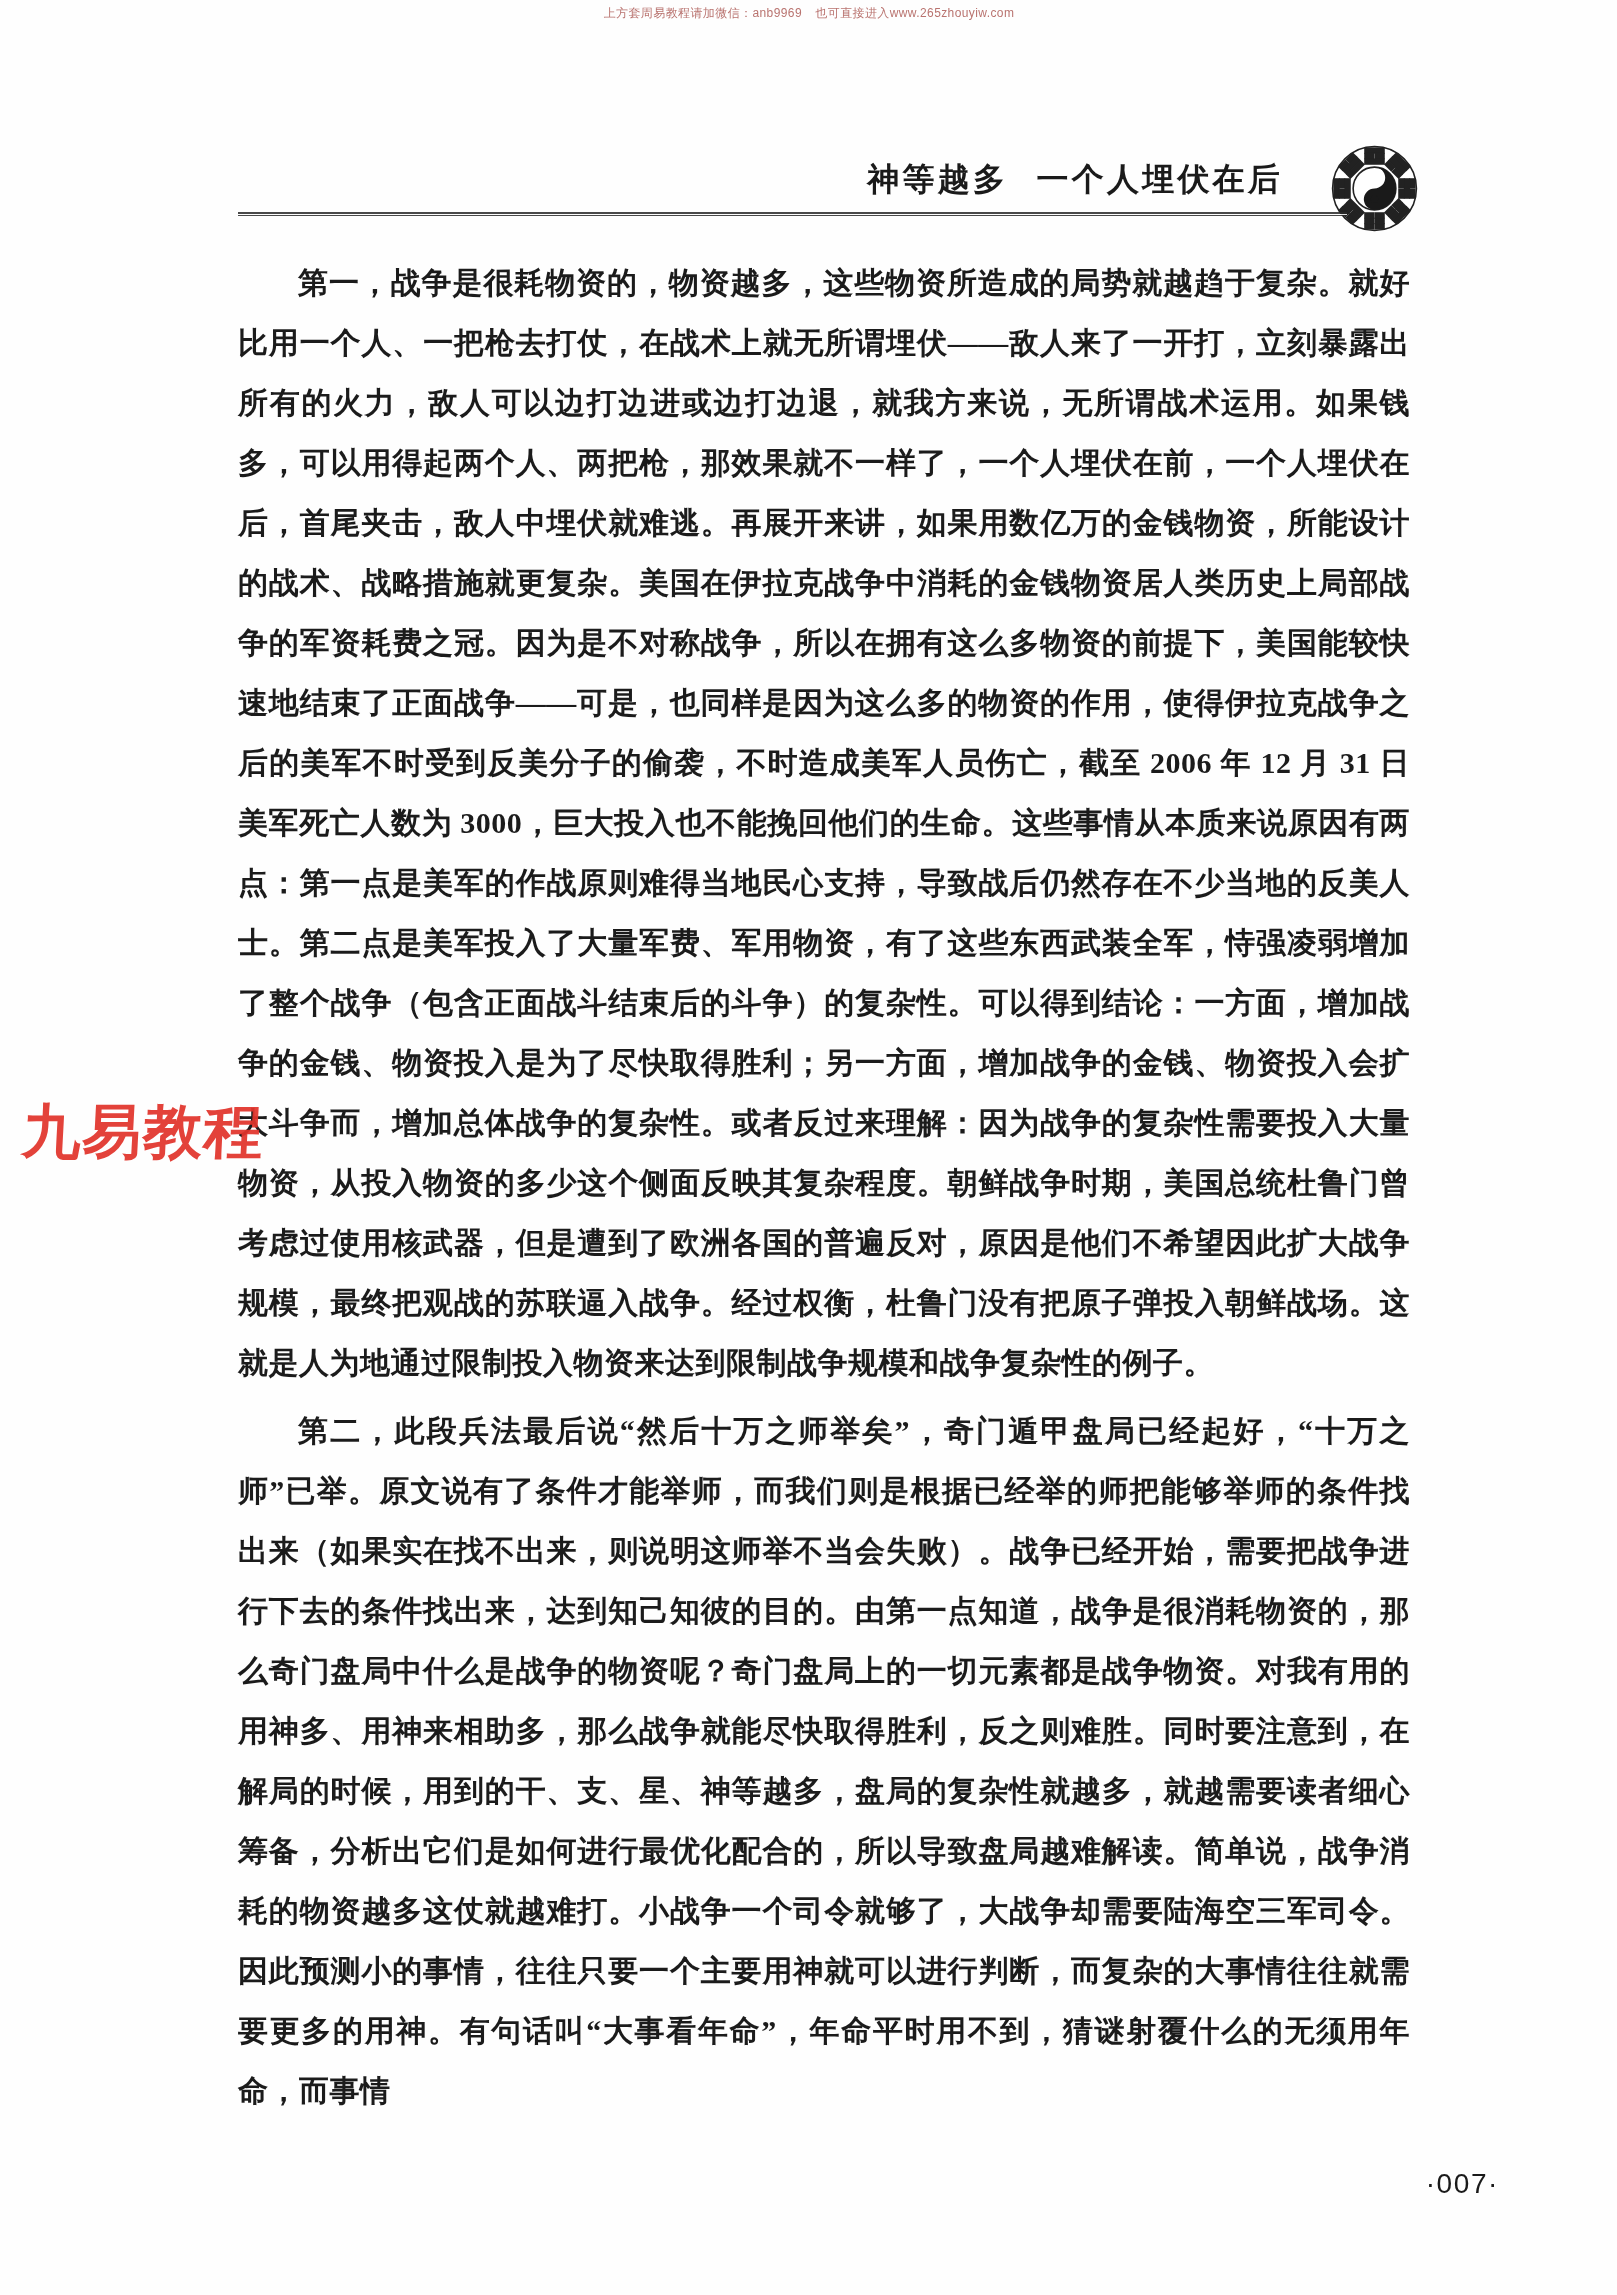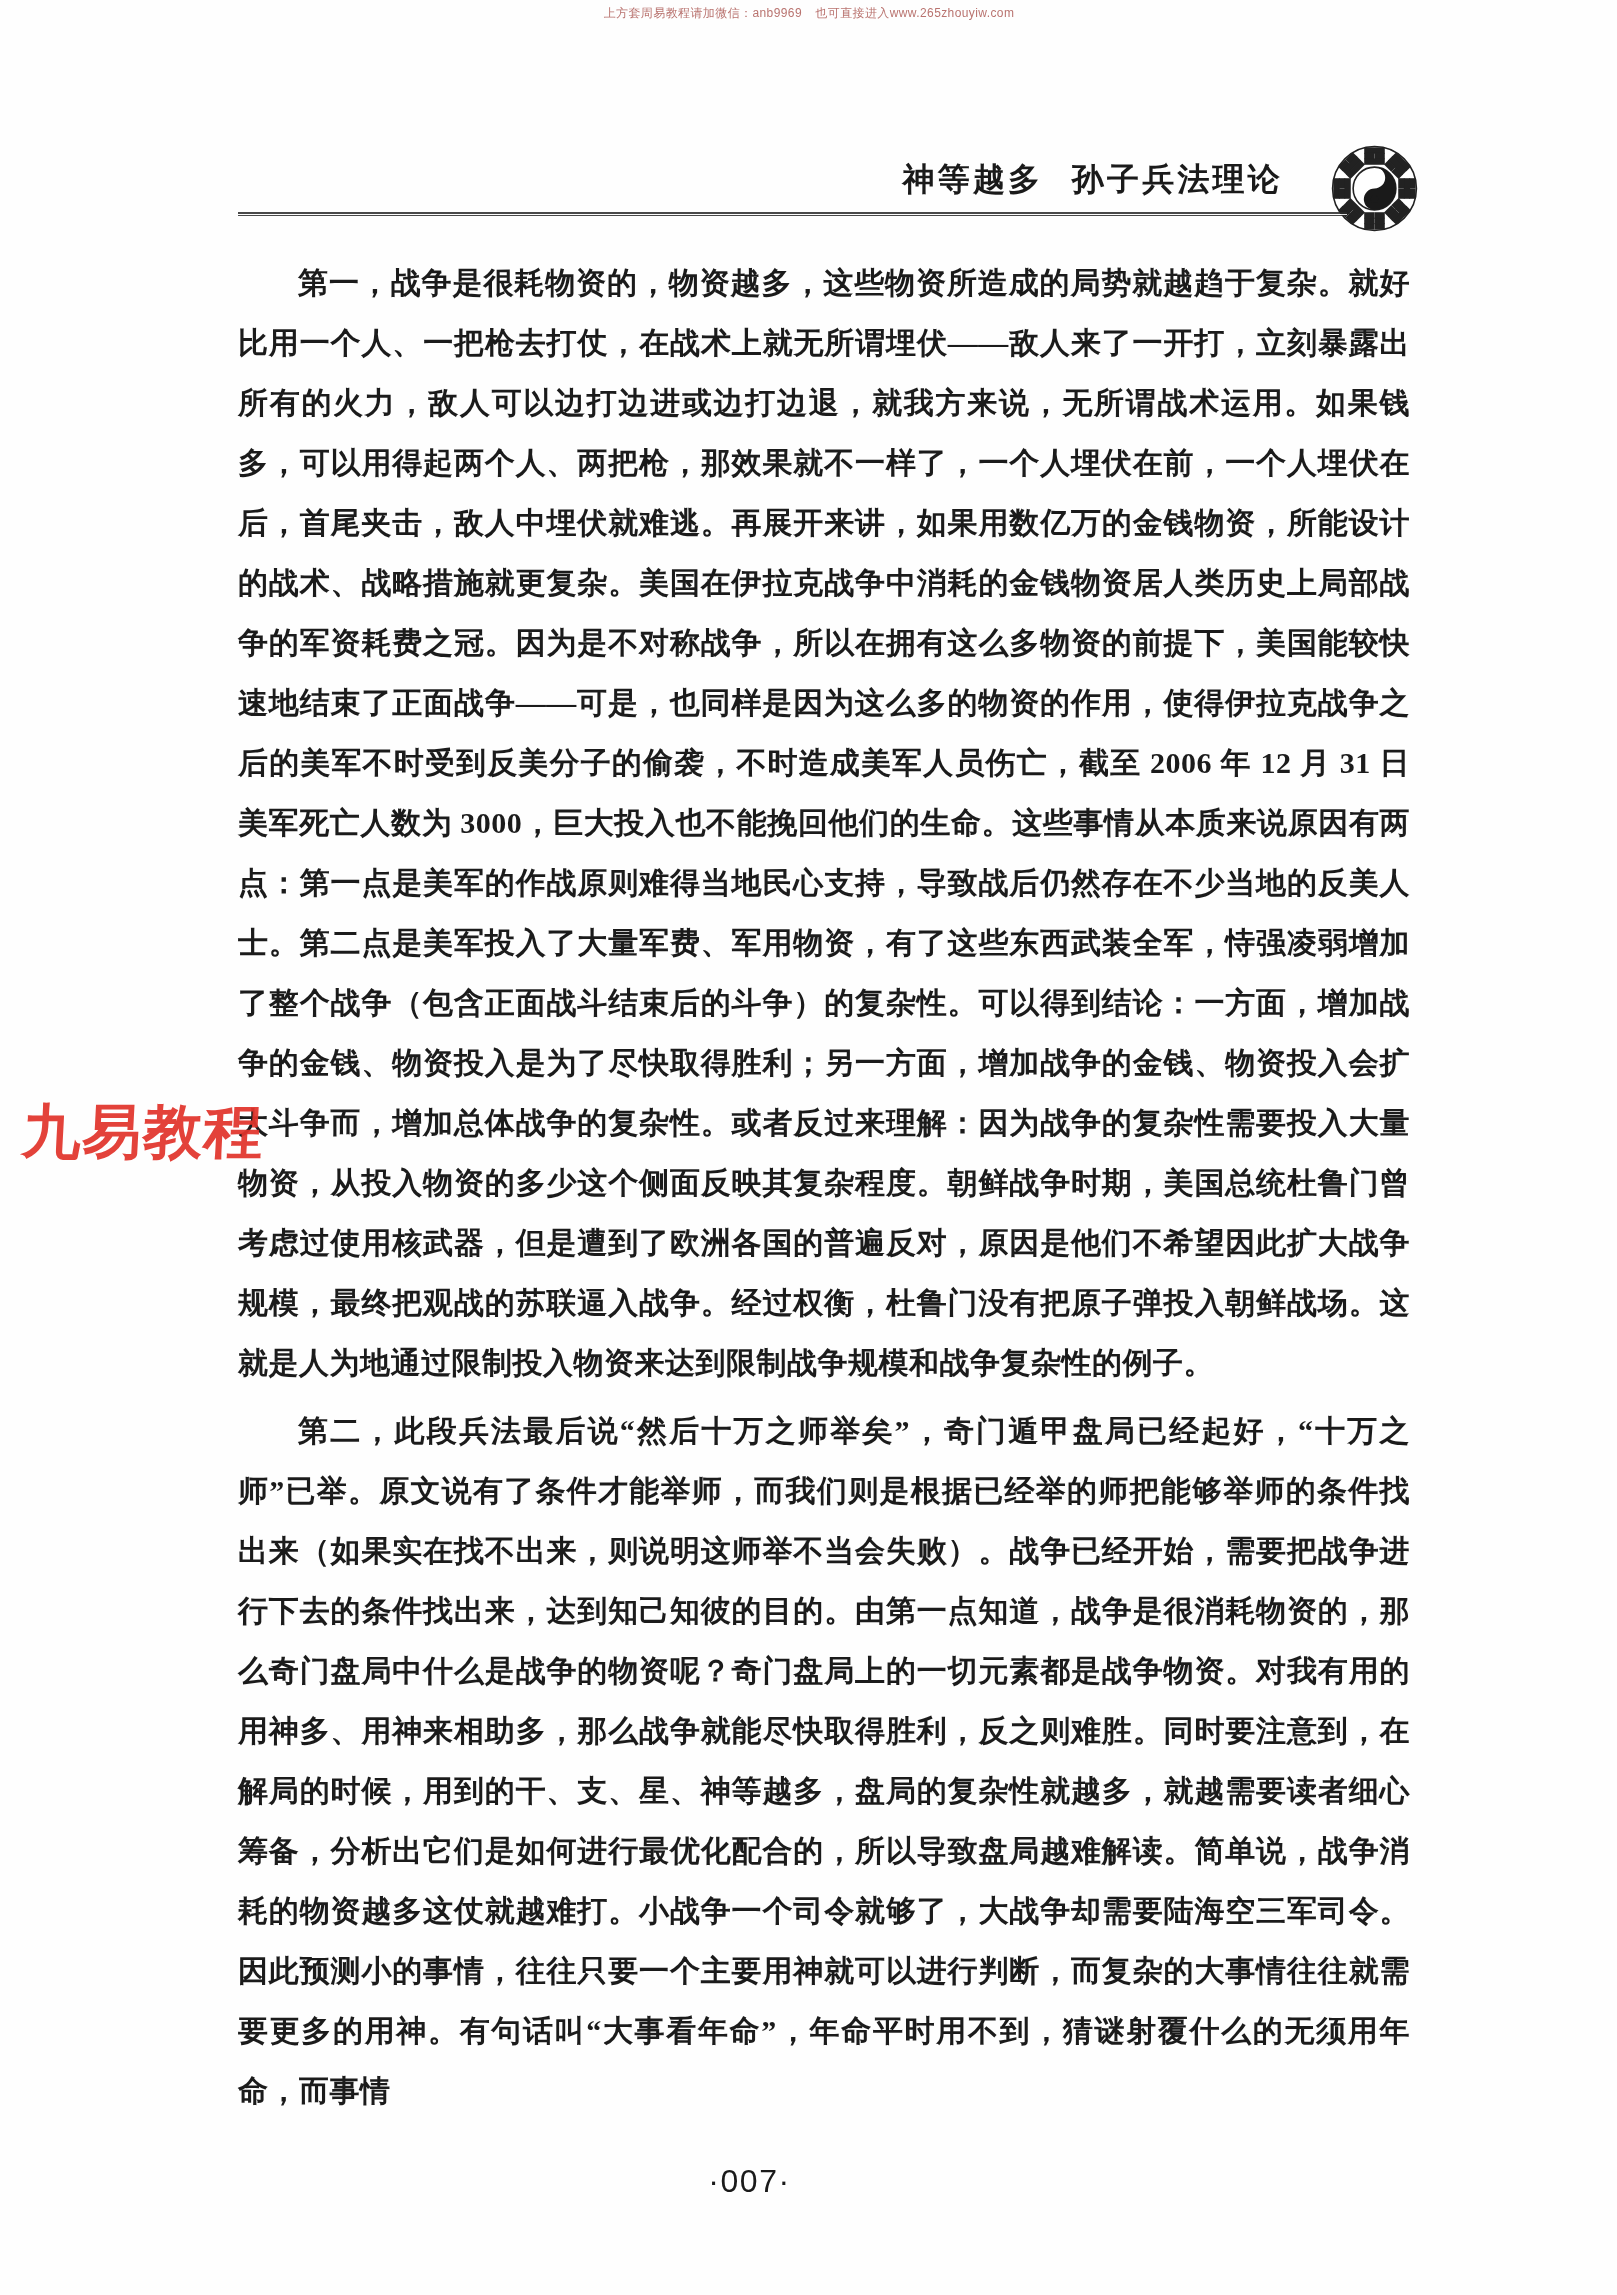--- a/index.html
+++ b/index.html
@@ -120,40 +120,40 @@
     opacity: 0.93;
     transform: skewX(-3deg);
   }
 
   
   .footer {
     position: absolute;
     left: 0;
     right: 119px;
     bottom: 95px;
-    text-align: center;
-    font-family: "Liberation Sans", sans-serif;
-    font-size: 32px;
+    text-align: right;
+    font-family: "Liberation Sans", sans-serif;
+    font-size: 28px;
     letter-spacing: 1.6px;
     color: #1a1a1a;
   }
 </style>
 </head>
 <body>
 
 <div class="page">
 
   <div class="top-strip">
     <span>上方套周易教程请加微信：anb9969</span>
     <span>也可直接进入www.265zhouyiw.com</span>
   </div>
 
   <div class="header">
     <div class="header-title">
-      <span>神等越多</span><span class="sep"></span><span>孙子兵法理论</span>
+      <span>神等越多</span><span class="sep"></span><span>一个人埋伏在后</span>
     </div>
 
     <div class="emblem">
       <svg width="87" height="87" viewBox="0 0 110 110" aria-hidden="true">
         <circle cx="55" cy="55" r="53" fill="#ffffff" stroke="#222" stroke-width="2"></circle>
         <g stroke="#222" stroke-width="4" stroke-linecap="butt">
 
           <g transform="translate(55,55)">
             <g transform="rotate(0)">
                 <rect x="-11" y="-50" width="22" height="4" fill="#222"></rect>

